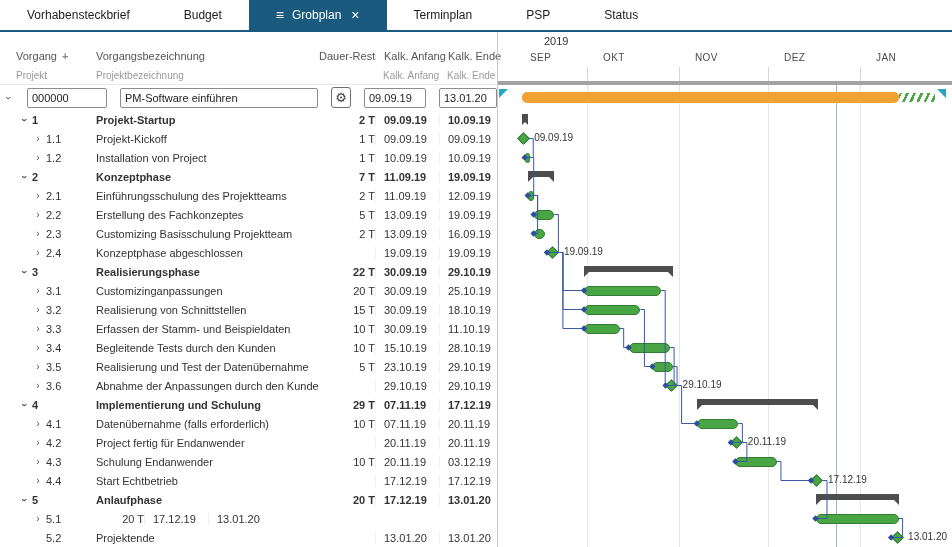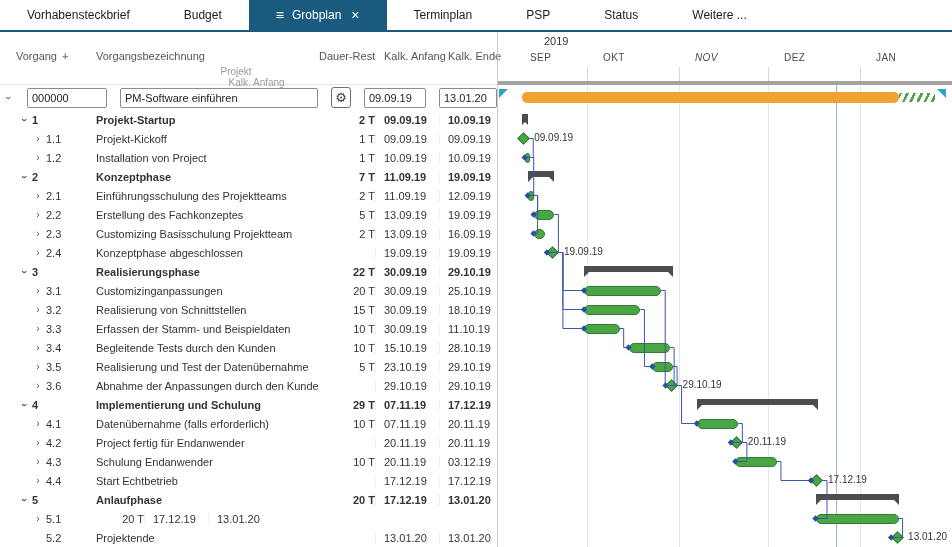--- a/index.html
+++ b/index.html
@@ -16,21 +16,21 @@
 
   
   .main { display:flex; height:515px; }
   .table-pane { width:497px; flex:none; }
   .gantt-pane { width:455px; flex:none; border-left:1px solid #c9c9c9; position:relative; }
 
   
   .lheader { height:53px; border-bottom:1px solid #e6e6e6; padding-top:13px; }
   .lh1, .lh2 { display:flex; align-items:center; padding-left:8px; }
   .lh1 { height:21px; color:#555; }
-  .lh2 { height:18px; color:#9a9a9a; font-size:10px;flex-direction:column; }
+  .lh2 { height:18px; color:#9a9a9a; font-size:10px; }
   .plus { margin-left:5px; color:#8a8a8a; font-weight:bold; }
 
   
   .c-tree { width:80px; flex:none; display:flex; align-items:center; white-space:nowrap; }
   .c-name { flex:1; padding-left:8px; white-space:nowrap; overflow:hidden; }
   .c-dur  { width:56px; flex:none; text-align:right; white-space:nowrap; }
   .c-start{ width:64px; flex:none; padding-left:8px; white-space:nowrap; }
   .c-end  { width:58px; flex:none; padding-left:8px; white-space:nowrap; }
   .trow .c-start, .trow .c-end, .lh1 .c-start, .lh1 .c-end { border-left:1px solid #f0f0f0; }
 
@@ -101,23 +101,20 @@
       </div>
       <div class="tab">
         <span>Terminplan</span>
       </div>
       <div class="tab">
         <span>PSP</span>
       </div>
       <div class="tab">
         <span>Status</span>
       </div>
-      <div class="tab">
-        <span>Weitere ...</span>
-      </div>
     </div>
 
   <div class="main">
 
     <div class="table-pane">
       <div class="lheader">
         <div class="lh1">
           <div class="c-tree">
             <span style="padding-left:8px;">Vorgang</span>
             <span class="plus">+</span>
@@ -379,21 +376,21 @@
           </div>
         </div>
     </div>
 
     <div class="gantt-pane">
       <div class="gheader">
         <div class="gyear">2019</div>
         <div class="gmonths">
             <div class="mlabel" style="left: 32px;">SEP</div>
             <div class="mlabel" style="left: 105.02px;">OKT</div>
-            <div class="mlabel" style="left: 197.007px; font-style: italic;">NOV</div>
+            <div class="mlabel" style="left: 197.007px;">NOV</div>
             <div class="mlabel" style="left: 286.026px;">DEZ</div>
             <div class="mlabel" style="left: 378.013px;">JAN</div>
           </div>
         <div class="gticks">
             <div class="mtick" style="left: 89.0196px;"></div>
             <div class="mtick" style="left: 181.007px;"></div>
             <div class="mtick" style="left: 270.026px;"></div>
             <div class="mtick" style="left: 362.013px;"></div>
           </div>
       </div>

